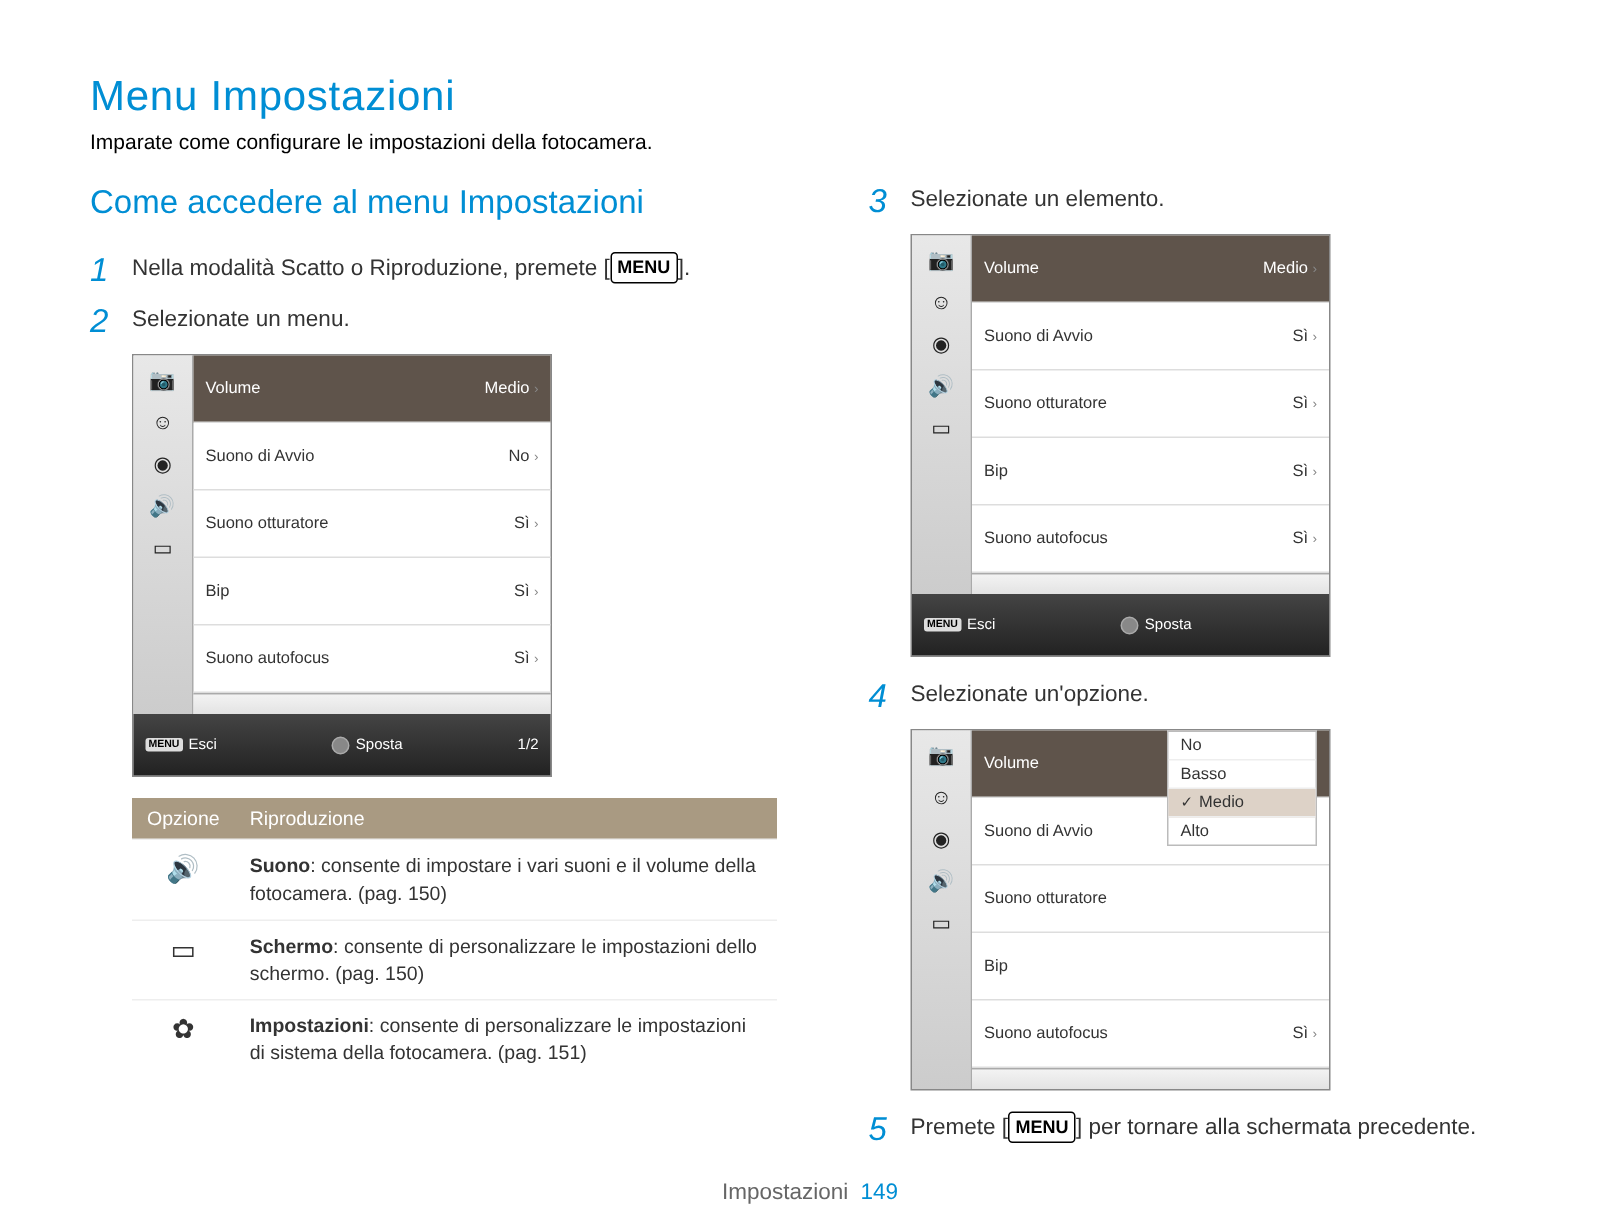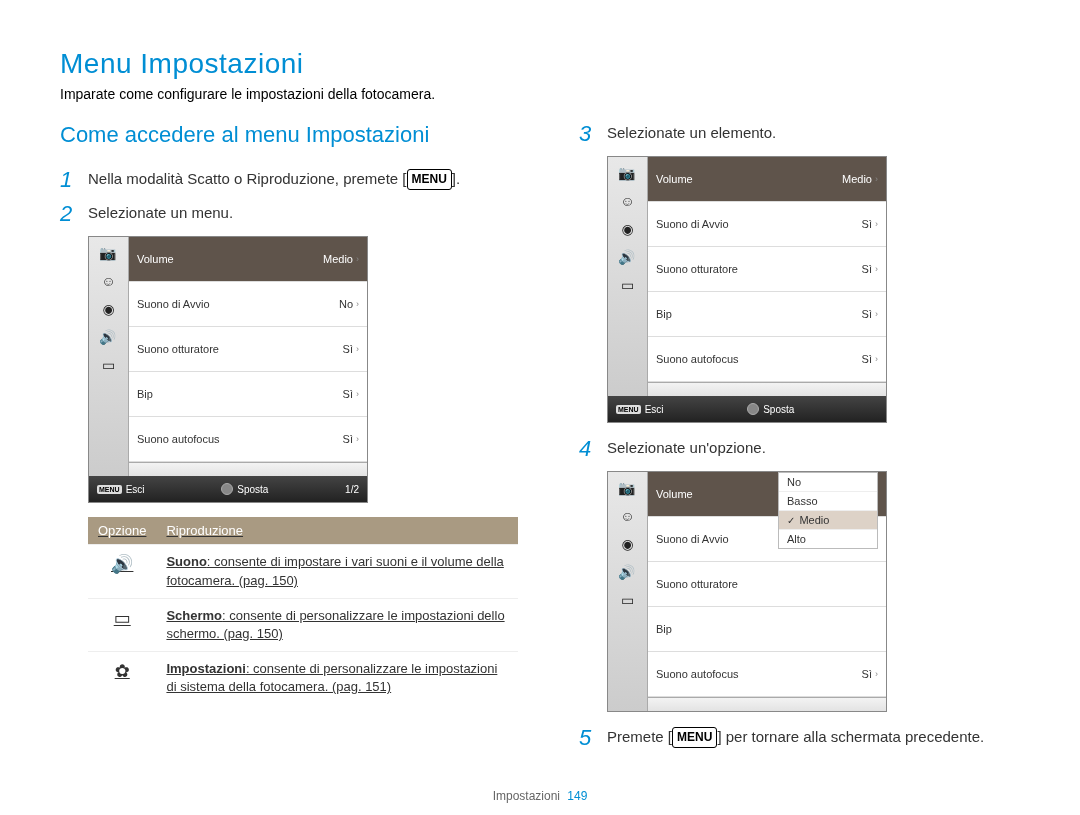--- a/index.html
+++ b/index.html
@@ -114,21 +114,21 @@
   .list-row:last-child { border-bottom: none; }
   .row-label { }
   .row-value { display: flex; align-items: center; gap: 3px;}
   .row-hl { background: #5f544b; color: #fff; }
   .divider-band {
     height: 14px;
     background: linear-gradient(#f3f3f3,#e3e3e3);
     border-top: 1px solid #aaa;
   }
   .screen-foot {
-    height: 26px;
+    height: 41px;
     background: linear-gradient(#444,#222);
     color: #fff;
     font-size: 10px;
     display: flex;
     align-items: center;
     padding: 0 8px;
     justify-content: space-between;
   }
   .foot-left, .foot-mid, .foot-right { display: flex; align-items: center; gap: 4px; }
   .foot-chip {
@@ -170,21 +170,20 @@
     margin-right: 4px;
     font-size: 10px;
   }
   
   .opt-table {
     width: 430px;
     margin-left: 28px;
     border-collapse: collapse;
     font-size: 13px;
     color: #333;
-    text-decoration: underline;
   }
   .opt-table thead td {
     background: #a99a82;
     color: #fff;
     padding: 6px 10px;
     font-size: 13px;
   }
   .opt-table tbody td {
     padding: 8px 10px;
     vertical-align: top;
@@ -197,21 +196,21 @@
   }
   .opt-desc { line-height: 1.4; }
   .opt-desc b { font-weight: bold; }
   
   .page-foot {
     position: absolute;
     bottom: 12px;
     left: 0; right: 0;
     text-align: center;
     color: #666;
-    font-size: 12px;
+    font-size: 15px;
   }
   .page-num { color: #008ed4; margin-left: 4px;}
   .chev { font-size: 9px; color: #888;}
 </style>
 </head>
 <body>
 
 <h1 class="page-title">Menu Impostazioni</h1>
 <p class="page-subtitle">Imparate come configurare le impostazioni della fotocamera.</p>
 

